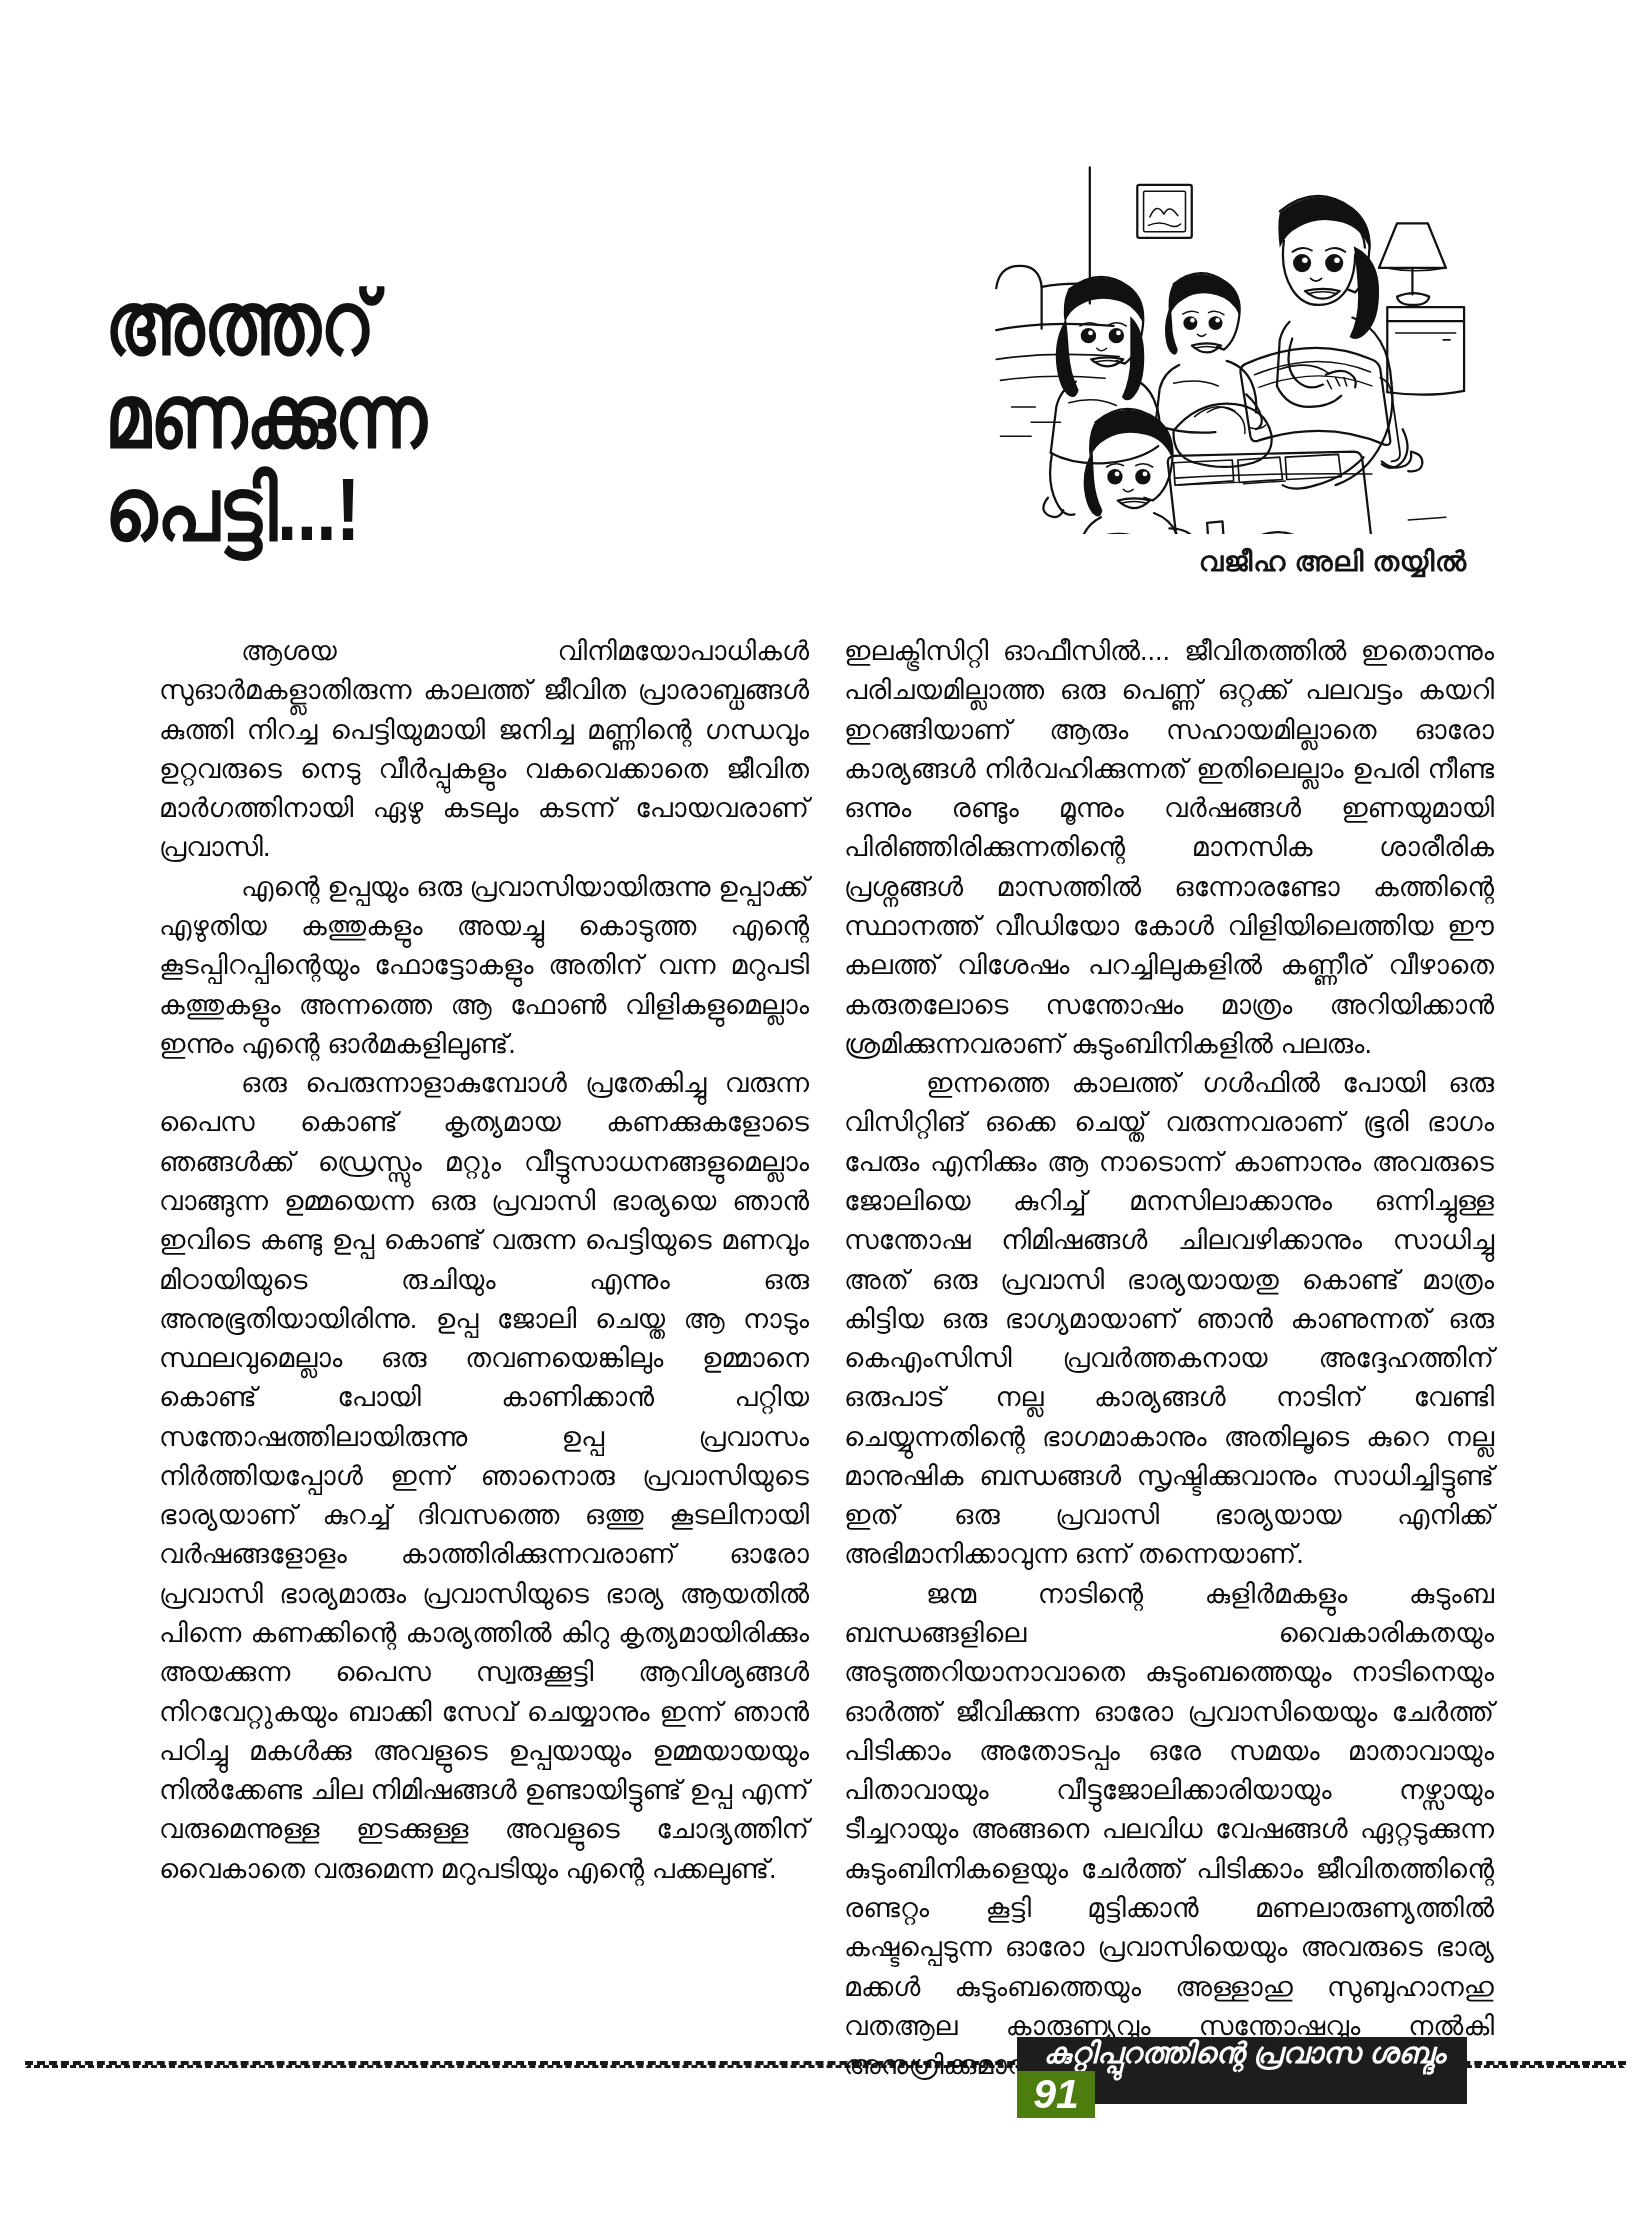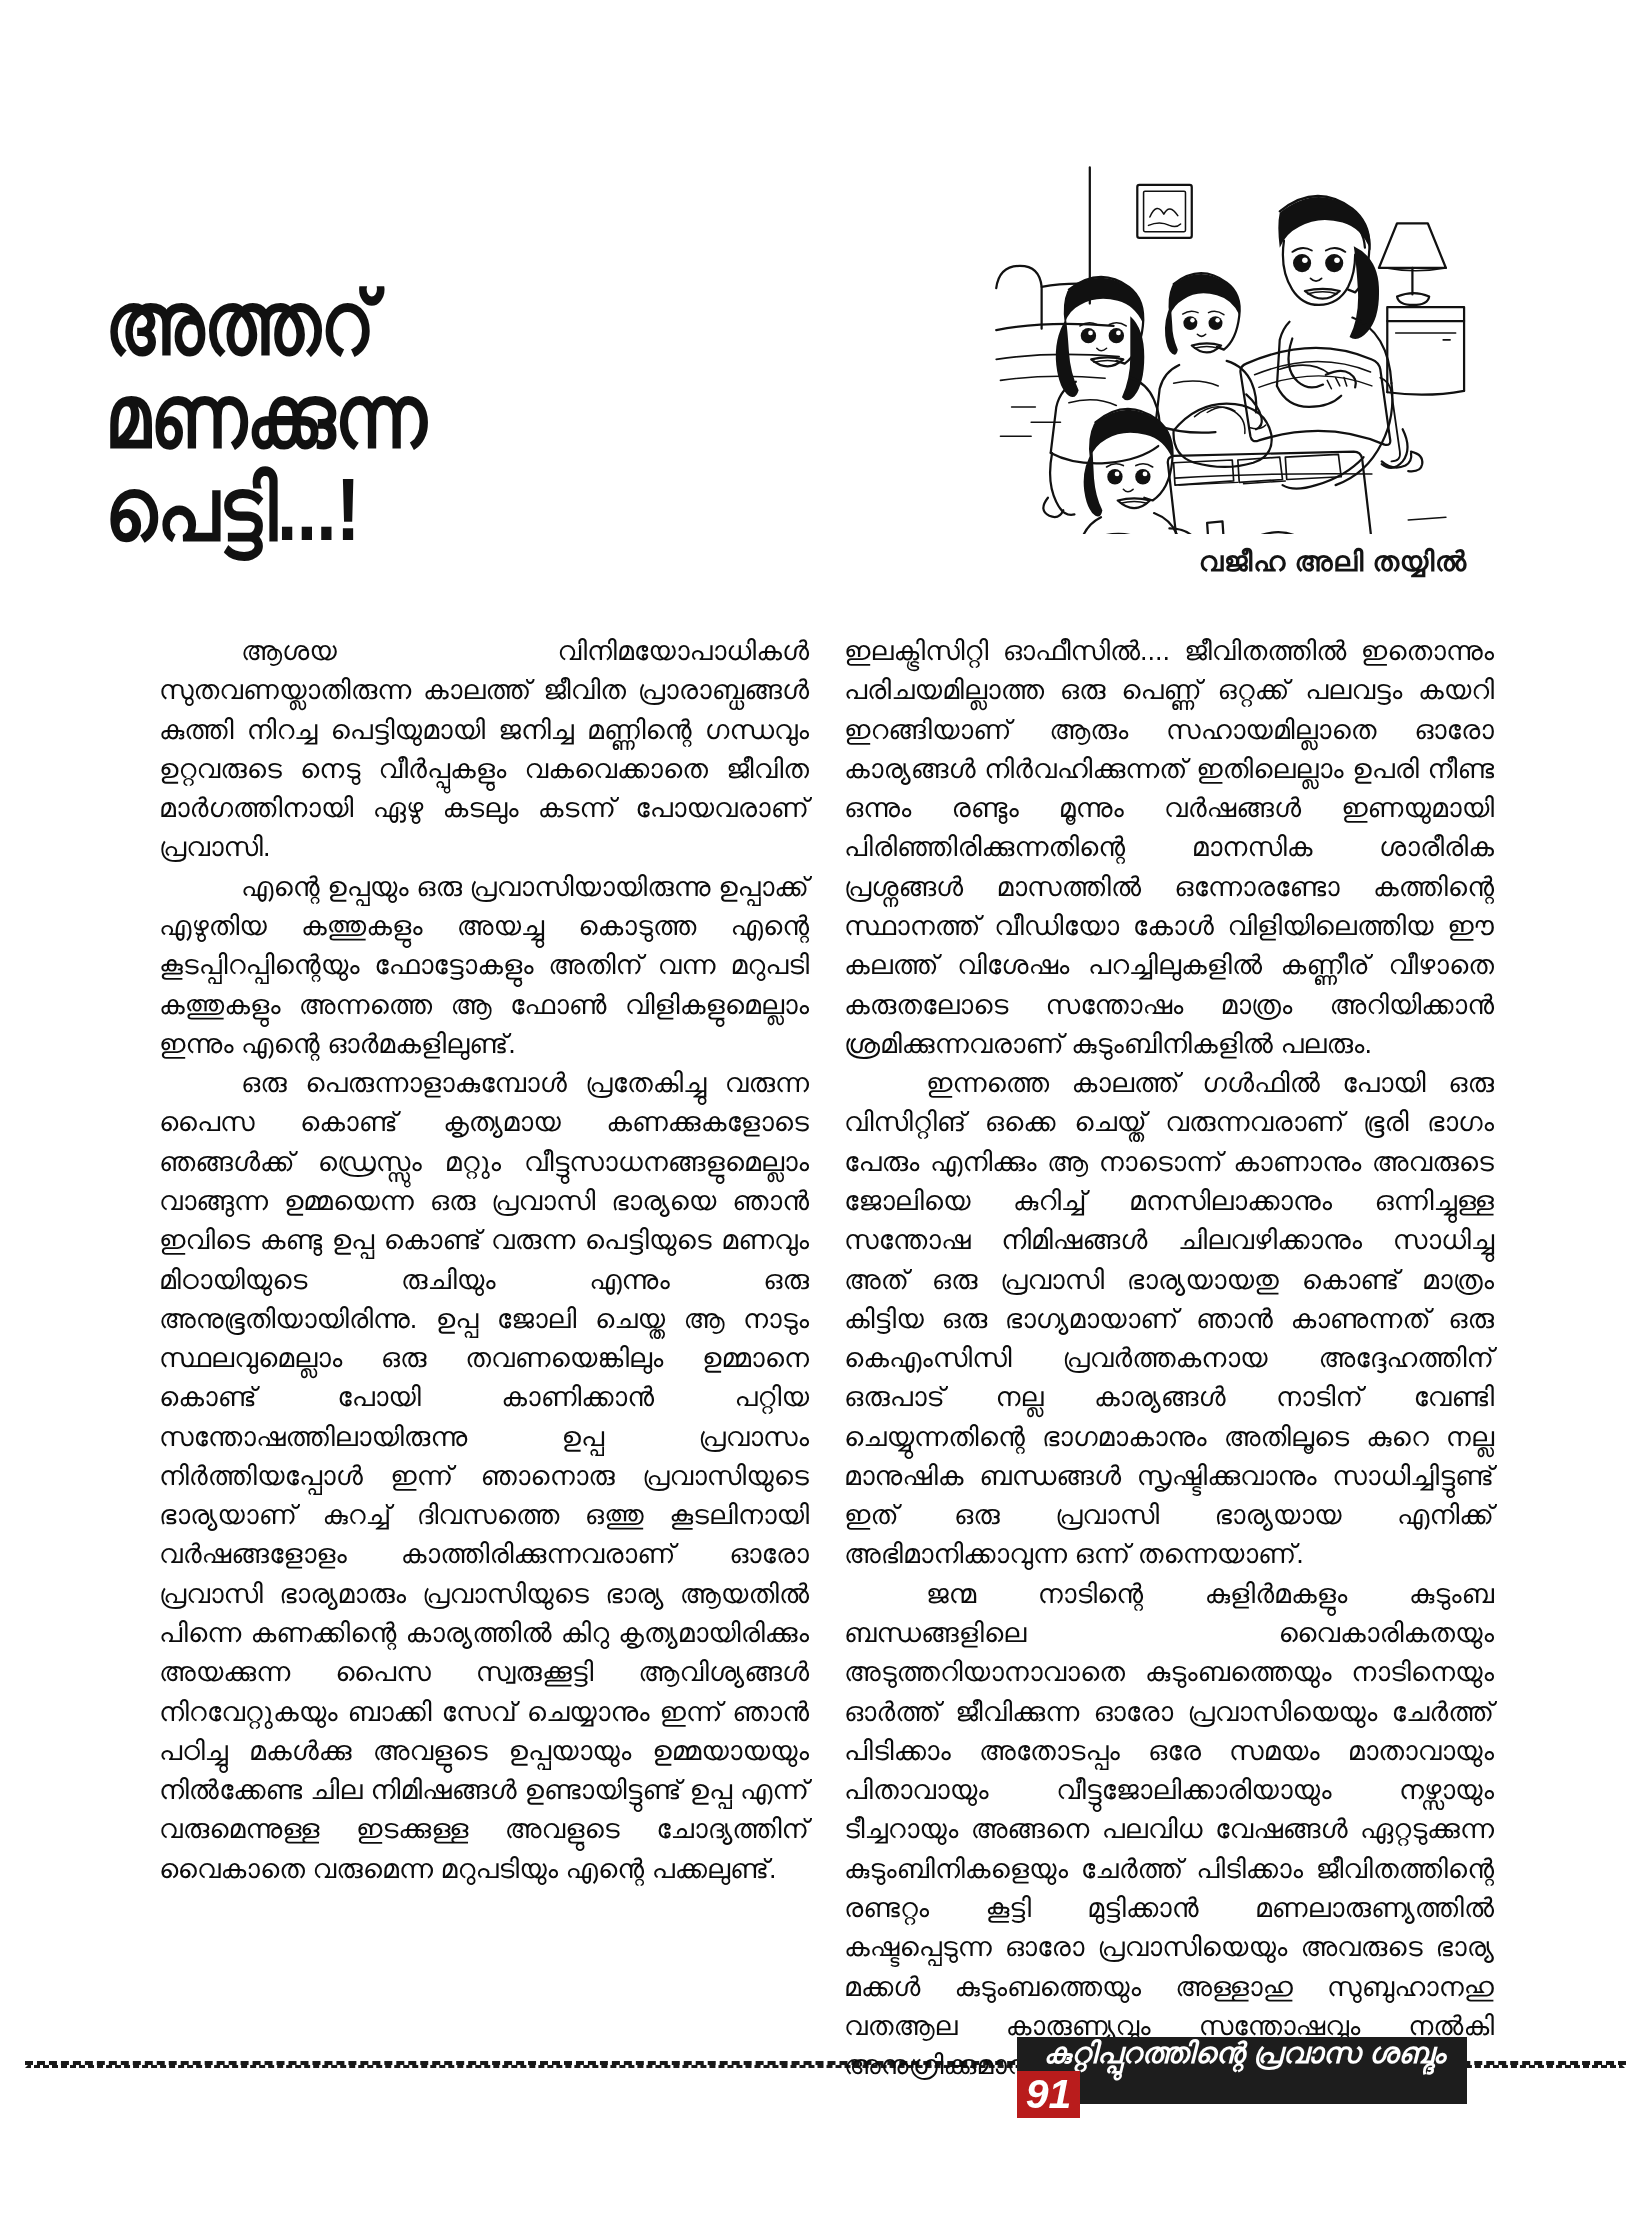--- a/index.html
+++ b/index.html
@@ -128,22 +128,22 @@
     font-size: 29px;
     font-weight: 700;
     font-style: italic;
     letter-spacing: 0.3px;
     white-space: nowrap;
   }
   .footer-page {
     display: flex;
     align-items: center;
     justify-content: center;
-    width: 63px;
-    background: #b91c1c;
+    width: 78px;
+    background: #4d7c0f;
     color: #ffffff;
     font-size: 41px;
     font-weight: 900;
     font-style: italic;
   }
 </style>
 </head>
 <body>
 
 <div class="page">
@@ -311,21 +311,21 @@
       <path d="M636 560 l54 -4" stroke-width="2.2"></path>
       <path d="M656 596 l40 -4" stroke-width="2.2"></path>
       <path d="M330 694 l120 -4" stroke-width="2.2"></path>
       <path d="M478 690 l80 -4" stroke-width="2.2"></path>
     </svg>
   </div>
 
   <div class="byline">വജീഹ അലി തയ്യിൽ</div>
 
   <div class="col left">
-    <p class="indent">ആശയ വിനിമയോപാധികൾ സുതവണയ്ലാതിരുന്ന കാലത്ത് ജീവിത പ്രാരാബ്ധങ്ങൾ കുത്തി നിറച്ച പെട്ടിയുമായി ജനിച്ച മണ്ണിന്റെ ഗന്ധവും ഉറ്റവരുടെ നെടു വീർപ്പുകളും വകവെക്കാതെ ജീവിത മാർഗത്തിനായി ഏഴു കടലും കടന്ന് പോയവരാണ് പ്രവാസി.</p>
+    <p class="indent">ആശയ വിനിമയോപാധികൾ സുഓർമകള്ലാതിരുന്ന കാലത്ത് ജീവിത പ്രാരാബ്ധങ്ങൾ കുത്തി നിറച്ച പെട്ടിയുമായി ജനിച്ച മണ്ണിന്റെ ഗന്ധവും ഉറ്റവരുടെ നെടു വീർപ്പുകളും വകവെക്കാതെ ജീവിത മാർഗത്തിനായി ഏഴു കടലും കടന്ന് പോയവരാണ് പ്രവാസി.</p>
     <p class="indent">എന്റെ ഉപ്പയും ഒരു പ്രവാസിയായിരുന്നു ഉപ്പാക്ക് എഴുതിയ കത്തുകളും അയച്ചു കൊടുത്ത എന്റെ കൂടപ്പിറപ്പിന്റെയും ഫോട്ടോകളും അതിന് വന്ന മറുപടി കത്തുകളും അന്നത്തെ ആ ഫോൺ വിളികളുമെല്ലാം ഇന്നും എന്റെ ഓർമകളിലുണ്ട്.</p>
     <p class="indent">ഒരു പെരുന്നാളാകുമ്പോൾ പ്രതേകിച്ചു വരുന്ന പൈസ കൊണ്ട് കൃത്യമായ കണക്കുകളോടെ ഞങ്ങൾക്ക് ഡ്രെസ്സും മറ്റും വീട്ടുസാധനങ്ങളുമെല്ലാം വാങ്ങുന്ന ഉമ്മയെന്ന ഒരു പ്രവാസി ഭാര്യയെ ഞാൻ ഇവിടെ കണ്ടു ഉപ്പ കൊണ്ട് വരുന്ന പെട്ടിയുടെ മണവും മിഠായിയുടെ രുചിയും എന്നും ഒരു അനുഭൂതിയായിരിന്നു. ഉപ്പ ജോലി ചെയ്ത ആ നാടും സ്ഥലവുമെല്ലാം ഒരു തവണയെങ്കിലും ഉമ്മാനെ കൊണ്ട് പോയി കാണിക്കാൻ പറ്റിയ സന്തോഷത്തിലായിരുന്നു ഉപ്പ പ്രവാസം നിർത്തിയപ്പോൾ ഇന്ന് ഞാനൊരു പ്രവാസിയുടെ ഭാര്യയാണ് കുറച്ച് ദിവസത്തെ ഒത്തു  കൂടലിനായി വർഷങ്ങളോളം കാത്തിരിക്കുന്നവരാണ് ഓരോ പ്രവാസി ഭാര്യമാരും പ്രവാസിയുടെ ഭാര്യ ആയതിൽ പിന്നെ കണക്കിന്റെ കാര്യത്തിൽ കിറു കൃത്യമായിരിക്കും അയക്കുന്ന പൈസ സ്വരുക്കൂട്ടി ആവിശ്യങ്ങൾ നിറവേറ്റുകയും ബാക്കി സേവ് ചെയ്യാനും ഇന്ന് ഞാൻ പഠിച്ചു മകൾക്കു അവളുടെ ഉപ്പയായും ഉമ്മയായയും നിൽക്കേണ്ട ചില നിമിഷങ്ങൾ  ഉണ്ടായിട്ടുണ്ട്  ഉപ്പ എന്ന് വരുമെന്നുള്ള ഇടക്കുള്ള അവളുടെ ചോദ്യത്തിന് വൈകാതെ വരുമെന്ന മറുപടിയും എന്റെ പക്കലുണ്ട്.</p>
   </div>
 
   <div class="col right">
     <p class="noindent">ഇലക്ട്രിസിറ്റി ഓഫീസിൽ.... ജീവിതത്തിൽ ഇതൊന്നും  പരിചയമില്ലാത്ത ഒരു പെണ്ണ് ഒറ്റക്ക് പലവട്ടം കയറി ഇറങ്ങിയാണ് ആരും സഹായമില്ലാതെ ഓരോ കാര്യങ്ങൾ നിർവഹിക്കുന്നത് ഇതിലെല്ലാം ഉപരി നീണ്ട ഒന്നും രണ്ടും മൂന്നും വർഷങ്ങൾ ഇണയുമായി പിരിഞ്ഞിരിക്കുന്നതിന്റെ മാനസിക ശാരീരിക പ്രശ്നങ്ങൾ മാസത്തിൽ ഒന്നോരണ്ടോ കത്തിന്റെ സ്ഥാനത്ത് വീഡിയോ കോൾ വിളിയിലെത്തിയ ഈ കലത്ത് വിശേഷം പറച്ചിലുകളിൽ കണ്ണീര് വീഴാതെ കരുതലോടെ സന്തോഷം മാത്രം അറിയിക്കാൻ ശ്രമിക്കുന്നവരാണ് കുടുംബിനികളിൽ പലരും.</p>
     <p class="indent">ഇന്നത്തെ കാലത്ത് ഗൾഫിൽ പോയി ഒരു വിസിറ്റിങ് ഒക്കെ ചെയ്ത് വരുന്നവരാണ് ഭൂരി ഭാഗം പേരും എനിക്കും ആ നാടൊന്ന് കാണാനും അവരുടെ ജോലിയെ കുറിച്ച് മനസിലാക്കാനും ഒന്നിച്ചുള്ള സന്തോഷ നിമിഷങ്ങൾ ചിലവഴിക്കാനും സാധിച്ചു അത് ഒരു പ്രവാസി ഭാര്യയായതു കൊണ്ട് മാത്രം കിട്ടിയ ഒരു ഭാഗ്യമായാണ് ഞാൻ കാണുന്നത് ഒരു കെഎംസിസി പ്രവർത്തകനായ അദ്ദേഹത്തിന് ഒരുപാട് നല്ല കാര്യങ്ങൾ നാടിന് വേണ്ടി ചെയ്യുന്നതിന്റെ ഭാഗമാകാനും അതിലൂടെ കുറെ നല്ല മാനുഷിക ബന്ധങ്ങൾ സൃഷ്ടിക്കുവാനും സാധിച്ചിട്ടുണ്ട് ഇത് ഒരു പ്രവാസി  ഭാര്യയായ  എനിക്ക്  അഭിമാനിക്കാവുന്ന ഒന്ന് തന്നെയാണ്.</p>
     <p class="indent">ജന്മ നാടിന്റെ കുളിർമകളും കുടുംബ ബന്ധങ്ങളിലെ വൈകാരികതയും അടുത്തറിയാനാവാതെ കുടുംബത്തെയും നാടിനെയും ഓർത്ത് ജീവിക്കുന്ന ഓരോ പ്രവാസിയെയും ചേർത്ത് പിടിക്കാം അതോടപ്പം ഒരേ സമയം മാതാവായും  പിതാവായും  വീട്ടുജോലിക്കാരിയായും നഴ്സായും ടീച്ചറായും അങ്ങനെ പലവിധ വേഷങ്ങൾ ഏറ്റടുക്കുന്ന കുടുംബിനികളെയും ചേർത്ത് പിടിക്കാം ജീവിതത്തിന്റെ രണ്ടറ്റം കൂട്ടി മുട്ടിക്കാൻ മണലാരുണ്യത്തിൽ കഷ്ടപ്പെടുന്ന ഓരോ പ്രവാസിയെയും അവരുടെ ഭാര്യ മക്കൾ കുടുംബത്തെയും അള്ളാഹു സുബുഹാനഹു വതആല കാരുണ്യവും സന്തോഷവും നൽകി അനുഗ്രിക്കുമാറാകട്ടെ   ആമീൻ...!</p>
   </div>
 

